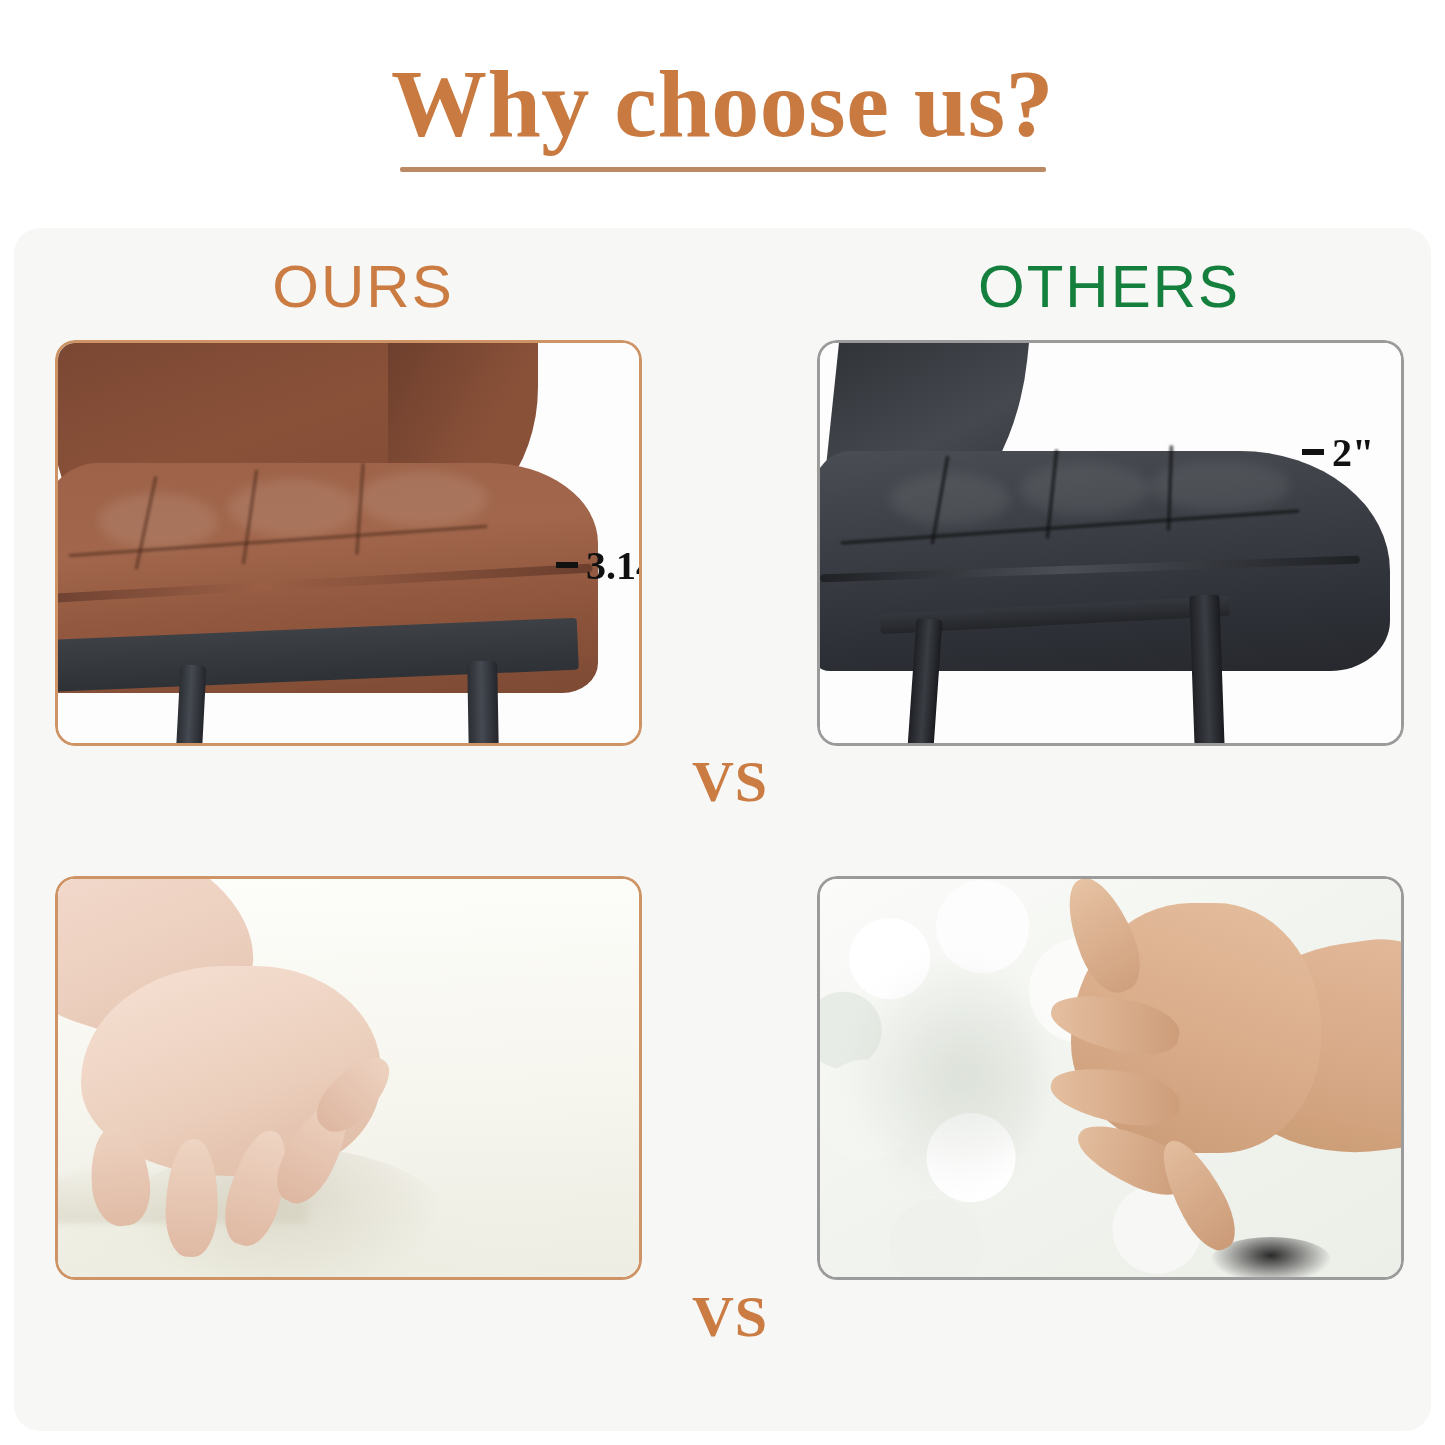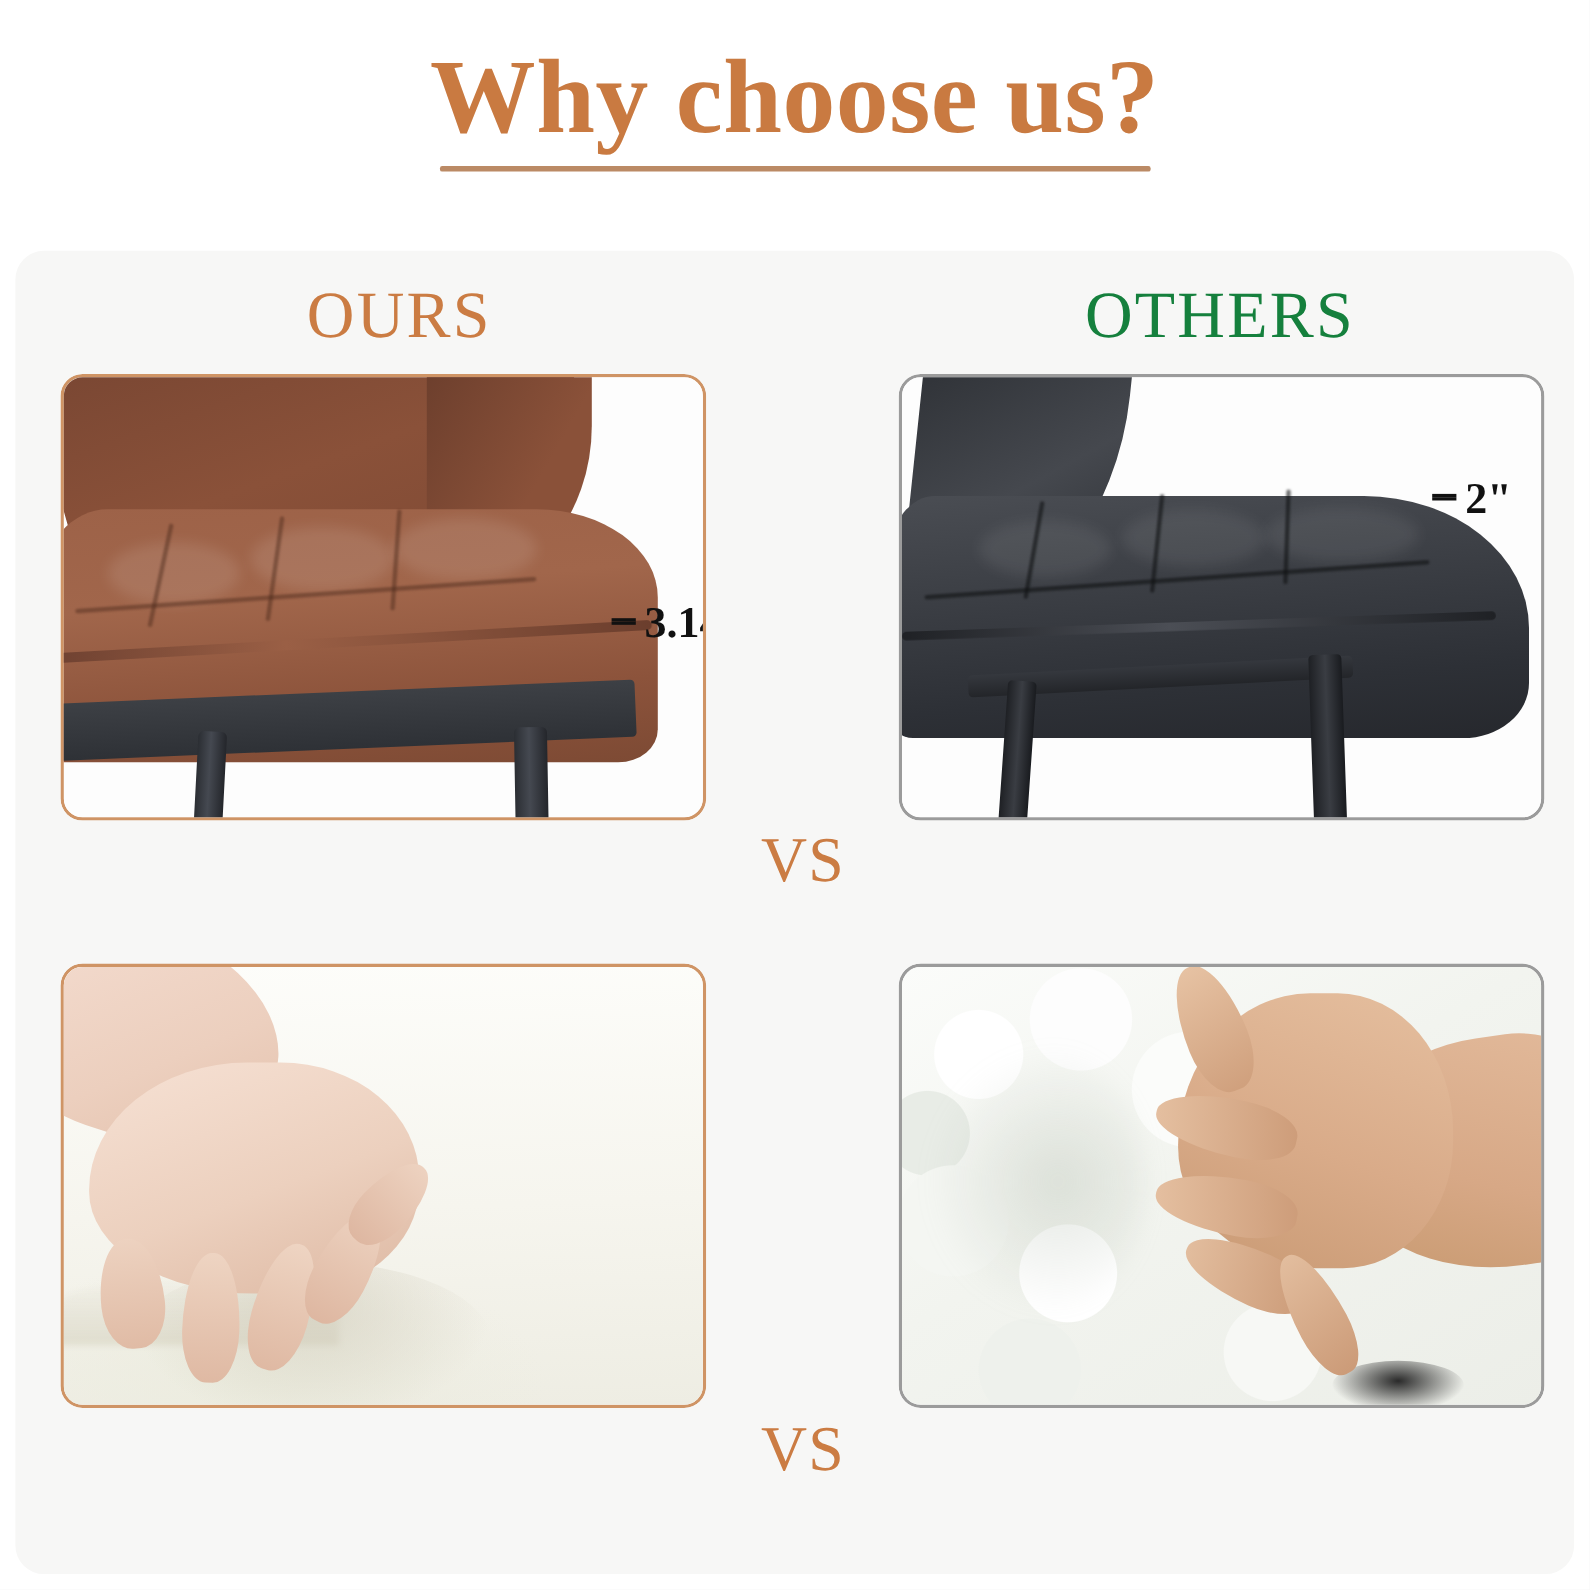--- a/index.html
+++ b/index.html
@@ -15,21 +15,21 @@
 
   
   .title-block {
     position: absolute;
     top: 0; left: 0; right: 0;
     height: 228px;
     display: flex;
     flex-direction: column;
     align-items: center;
     justify-content: flex-start;
-    padding-top: 38px;
+    padding-top: 54px;
   }
   .page-title {
     font-size: 96px;
     font-weight: 700;
     color: #c97a41;
     letter-spacing: 0.5px;
     line-height: 1.05;
     font-family: "Liberation Serif", "DejaVu Serif", serif;
   }
   .title-rule {
@@ -56,21 +56,21 @@
     position: absolute;
     top: 24px; left: 0; right: 0;
     height: 86px;
   }
   .col-head {
     position: absolute;
     top: 0;
     font-size: 60px;
     font-weight: 400;
     letter-spacing: 2px;
-    font-family: Liberation Serif, serif;
+    font-family: Liberation Sans, sans-serif;
     text-align: center;
   }
   .col-head.ours   { left: 54px;  width: 590px; color: #cb7c43; }
   .col-head.others { left: 800px; width: 590px; color: #15803d; }
 
   
   .row {
     position: absolute;
     left: 0; right: 0;
   }
@@ -240,21 +240,21 @@
   }
   .dim.ours   { left: 498px; top: 172px; height: 100px; }
   .dim.others { left: 1288px; top: 188px; height: 72px; }
 
   
   .vs {
     position: absolute;
     width: 160px;
     text-align: center;
     font-size: 58px;
-    font-weight: 400;
+    font-weight: 700;
     color: #cb7c43;
     font-family: "Liberation Serif", "DejaVu Serif", serif;
     letter-spacing: 1px;
   }
   .vs.v1 { left: 636px; top: 520px; }
   .vs.v2 { left: 636px; top: 1055px; }
 
   
   .sponge-scene { position: absolute; inset: 0; }
   .foam-smooth {

